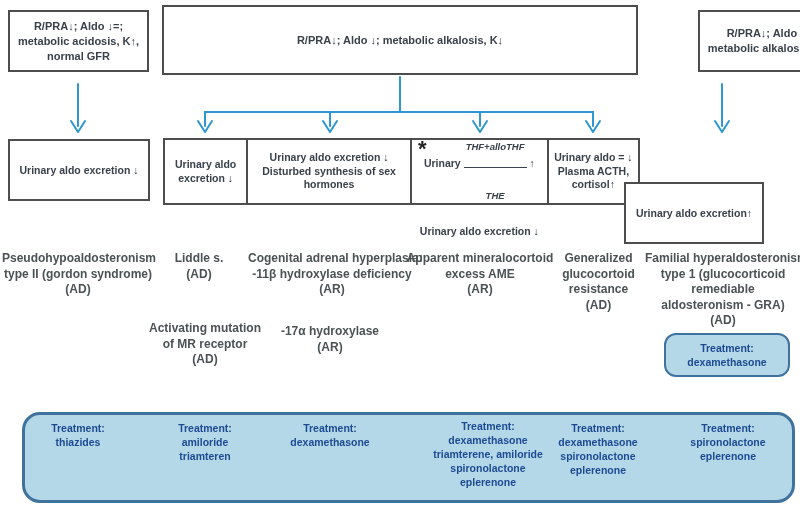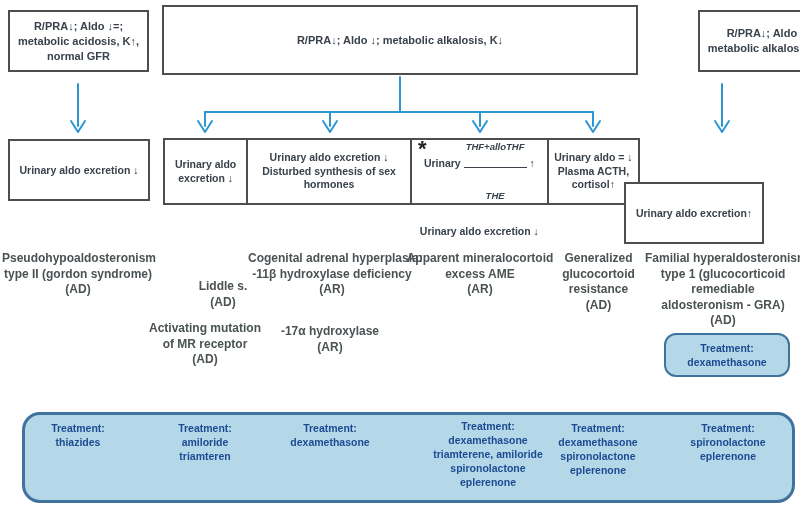--- a/index.html
+++ b/index.html
@@ -84,21 +84,21 @@
     <div class="cell" style="width:90px;">Urinary aldo = ↓
 Plasma ACTH,
 cortisol↑</div>
   </div>
 
   <div class="box f10" style="left:624px;top:139px;width:140px;height:62px;margin-top:43px;">Urinary aldo excretion↑</div>
 
   <div class="diag" style="left:2px;top:251px;width:152px;">Pseudohypoaldosteronism
 type II (gordon syndrome)
 (AD)</div>
-  <div class="diag" style="left:176px;top:251px;width:94px;margin-top:28px;">Liddle s.
+  <div class="diag" style="left:152px;top:251px;width:94px;">Liddle s.
 (AD)</div>
   <div class="diag" style="left:147px;top:321px;width:116px;">Activating mutation
 of MR receptor
 (AD)</div>
   <div class="diag" style="left:248px;top:251px;width:168px;">Cogenital adrenal hyperplasia:
 -11β hydroxylase deficiency
 (AR)</div>
   <div class="diag" style="left:272px;top:324px;width:116px;">-17α hydroxylase
 (AR)</div>
   <div class="diag" style="left:406px;top:251px;width:148px;">Apparent mineralocortoid

